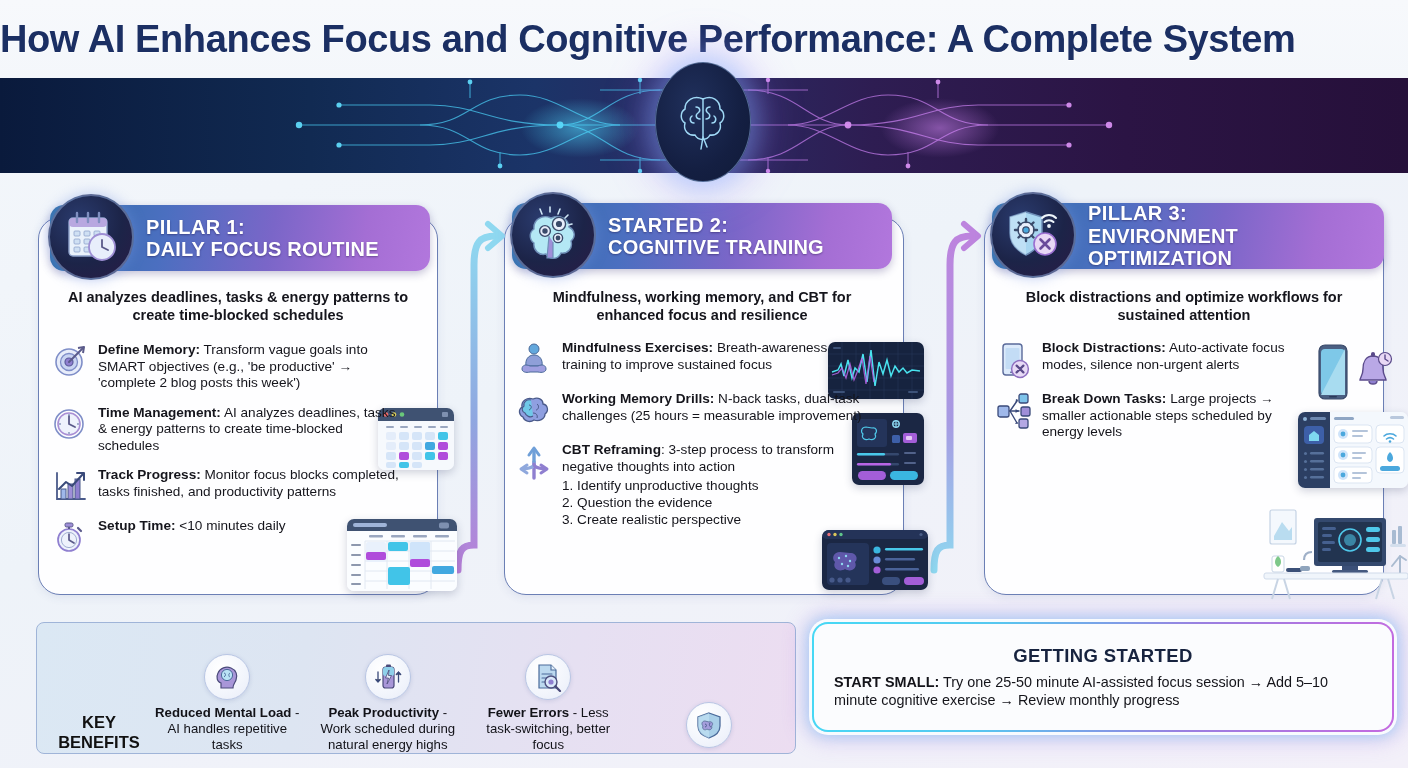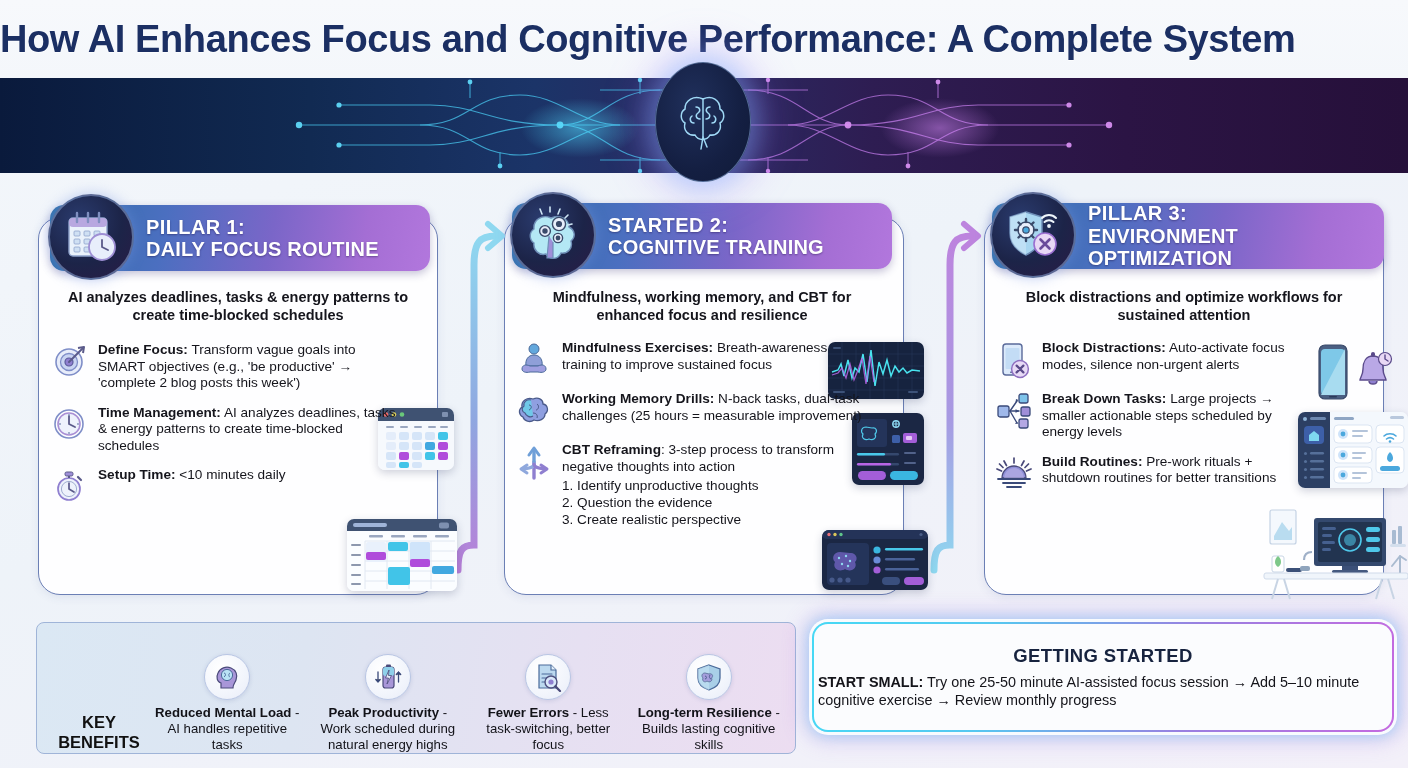--- a/index.html
+++ b/index.html
@@ -138,21 +138,21 @@
 
   .getting {
     position: absolute; left: 812px; top: 622px; width: 582px; height: 110px;
     border-radius: 16px;
     border: 2.6px solid transparent;
     background:
       linear-gradient(#fbfcfe,#fbfcfe) padding-box,
       linear-gradient(100deg,#46d9f5 0%, #55c8f0 30%, #9a7fe0 65%, #c56ae0 100%) border-box;
     box-shadow: 0 0 0 3px rgba(255,255,255,.9), 0 0 14px 4px rgba(90,200,245,.45), 0 0 22px 8px rgba(170,110,230,.3);
     display: flex; flex-direction: column; align-items: center; justify-content: center;
-    padding: 0 4px;
+    padding: 0 20px;
   }
   .gs-title { font-size: 18.5px; font-weight: bold; color: #17233f; letter-spacing: .4px; margin-bottom: 6px; }
   .gs-body { font-size: 14.4px; line-height: 1.28; color: #14141a; text-align: left; }
   .gs-body b { font-weight: bold; }
 </style>
 </head>
 <body>
 
 <div id="page">
 
@@ -362,39 +362,52 @@
     <div class="item">
       <div class="item-ico">
         <svg width="34" height="34" viewBox="0 0 34 34">
           <circle cx="16" cy="18" r="13" fill="#e8edfa" stroke="#7f8ec8" stroke-width="1.6"></circle>
           <circle cx="16" cy="18" r="8.5" fill="#c9d4f2" stroke="#7f8ec8" stroke-width="1.3"></circle>
           <circle cx="16" cy="18" r="4" fill="#8f7fd0" stroke="#5a5a9a" stroke-width="1.2"></circle>
           <path d="M16 18 L30 4" stroke="#5a5a8a" stroke-width="2" stroke-linecap="round"></path>
           <path d="M25 4 L31 3 L30 9" fill="none" stroke="#5a5a8a" stroke-width="2" stroke-linejoin="round"></path>
         </svg>
       </div>
-      <div class="item-txt"><b>Define Focus:</b><span> Transform vague goals into SMART objectives (e.g., 'be productive' → 'complete 2 blog posts this week')</span></div>
+      <div class="item-txt"><b>Define Memory:</b><span> Transform vague goals into SMART objectives (e.g., 'be productive' → 'complete 2 blog posts this week')</span></div>
     </div>
     <div class="item">
       <div class="item-ico">
         <svg width="34" height="34" viewBox="0 0 34 34">
           <circle cx="16" cy="17" r="14" fill="none" stroke="#7f8ec8" stroke-width="1.6"></circle>
           <circle cx="16" cy="17" r="11" fill="#eef2fc" stroke="#a98fd4" stroke-width="1.6"></circle>
           <g stroke="#5a5a8a" stroke-width="1.8" stroke-linecap="round">
               <path d="M16 17 V9 M16 17 L22 20"></path>
             </g>
           <g fill="#8090b8">
               <circle cx="16" cy="8" r=".9"></circle>
               <circle cx="25" cy="17" r=".9"></circle>
               <circle cx="16" cy="26" r=".9"></circle>
               <circle cx="7" cy="17" r=".9"></circle>
             </g>
         </svg>
       </div>
       <div class="item-txt"><b>Time Management:</b><span> AI analyzes deadlines, tasks &amp; energy patterns to create time-blocked schedules</span></div>
+    </div>
+    <div class="item">
+      <div class="item-ico">
+        <svg width="34" height="34" viewBox="0 0 34 34">
+          <path d="M4 4 V30 H32" stroke="#4a5a8a" stroke-width="1.8" fill="none" stroke-linecap="round"></path>
+          <rect x="8" y="20" width="5" height="10" fill="#9fb8ea" stroke="#4a5a8a" stroke-width="1"></rect>
+          <rect x="15" y="15" width="5" height="15" fill="#9f8fd8" stroke="#4a5a8a" stroke-width="1"></rect>
+          <rect x="22" y="10" width="5" height="20" fill="#8f7fd0" stroke="#4a5a8a" stroke-width="1"></rect>
+          <path d="M6 20 L13 13 L19 17 L30 5" stroke="#3a4a7a" stroke-width="2" fill="none" stroke-linecap="round" stroke-linejoin="round"></path>
+          <path d="M24 4 L31 4 L31 11" stroke="#3a4a7a" stroke-width="2" fill="none" stroke-linecap="round" stroke-linejoin="round"></path>
+        </svg>
+      </div>
+      <div class="item-txt"><b>Track Progress:</b><span> Monitor focus blocks completed, tasks finished, and productivity patterns</span></div>
     </div>
     <div class="item">
       <div class="item-ico">
         <svg width="34" height="34" viewBox="0 0 34 34">
           <circle cx="16" cy="20" r="11" fill="#eef2fc" stroke="#8f7fd0" stroke-width="1.7"></circle>
           <circle cx="16" cy="20" r="7.6" fill="none" stroke="#a0aed0" stroke-width="1"></circle>
           <rect x="12" y="3" width="8" height="4" rx="1.6" fill="#9f8fd8" stroke="#5a5a8a" stroke-width="1"></rect>
           <path d="M16 7 V9" stroke="#5a5a8a" stroke-width="2"></path>
           <path d="M25 8 L28 11" stroke="#5a5a8a" stroke-width="2.2" stroke-linecap="round"></path>
           <g stroke="#5a5a8a" stroke-width="1.7" stroke-linecap="round">
@@ -718,37 +731,20 @@
           </g>
           <g fill="#3a4a7a">
               <path d="M19 6 L21.5 7 L18.5 9.5 Z"></path>
               <path d="M22.5 18 L18.5 16.3 L18.5 19.7 Z"></path>
               <path d="M19.5 28.5 L21.5 30.5 L18 31 Z"></path>
             </g>
         </svg>
       </div>
       <div class="item-txt"><b>Break Down Tasks:</b><span> Large projects → smaller actionable steps scheduled by energy levels</span></div>
     </div>
-    <div class="item">
-      <div class="item-ico">
-        <svg width="36" height="34" viewBox="0 0 36 34">
-          <path d="M6 22 A12 12 0 0 1 30 22 Z" fill="#8f8fd8" stroke="#4a4a7a" stroke-width="1.3"></path>
-          <path d="M8 22 A10 10 0 0 1 28 22 Z" fill="#b9b0e6" opacity=".65"></path>
-          <g stroke="#3a4a7a" stroke-width="1.8" stroke-linecap="round">
-            <path d="M2 23 H34"></path>
-              <path d="M7 27 H29"></path>
-              <path d="M11 31 H25"></path>
-          </g>
-          <g stroke="#4a4a7a" stroke-width="1.7" stroke-linecap="round">
-            <path d="M18 2 V7 M8 5 L10.5 9.5 M28 5 L25.5 9.5 M1 13 L5.5 15 M35 13 L30.5 15 M3.5 8 L7 11.5 M32.5 8 L29 11.5"></path>
-          </g>
-        </svg>
-      </div>
-      <div class="item-txt"><b>Build Routines:</b><span> Pre-work rituals + shutdown routines for better transitions</span></div>
-    </div>
   </div>
 
   <div class="benefits">
     <div class="kb-label">
       <div>KEY</div>
       <div>BENEFITS</div>
     </div>
 
     <div class="benefit">
       <div class="benefit-ico">
@@ -799,21 +795,20 @@
       <div class="benefit-ico">
         <svg width="30" height="30" viewBox="0 0 30 30">
           <path d="M15 3 L26 7 V16 C26 22 21 26 15 28 C9 26 4 22 4 16 V7 Z" fill="#a9cfe8" stroke="#4a6a9a" stroke-width="1.3"></path>
           <path d="M15 3 L4 7 V16 C4 22 9 26 15 28 Z" fill="#c5e2f4" opacity=".6"></path>
           <path d="M11 11 C8 11 7 14 9 16 C7.5 19 11 21 13 19 C15.5 21 19 19 17.5 16 C20 14 18 11 15 12 Z" fill="#9f8fd8" opacity=".8" stroke="#4a5a8a" stroke-width=".9"></path>
           <g stroke="#4a5a8a" stroke-width=".9" fill="none">
               <path d="M11 14 C13 14 13 17 11 17 M16 13 C14.5 14.5 16 17 17 17"></path>
             </g>
         </svg>
       </div>
-      <div class="benefit-txt"><b>Long-term Resilience</b><span> - Builds lasting cognitive skills</span></div>
     </div>
   </div>
 
   <div class="getting">
     <div class="gs-title">GETTING STARTED</div>
     <div class="gs-body"><b>START SMALL:</b><span> Try one 25-50 minute AI-assisted focus session → Add 5–10 minute cognitive exercise → Review monthly progress</span></div>
   </div>
 
 </div>
 

